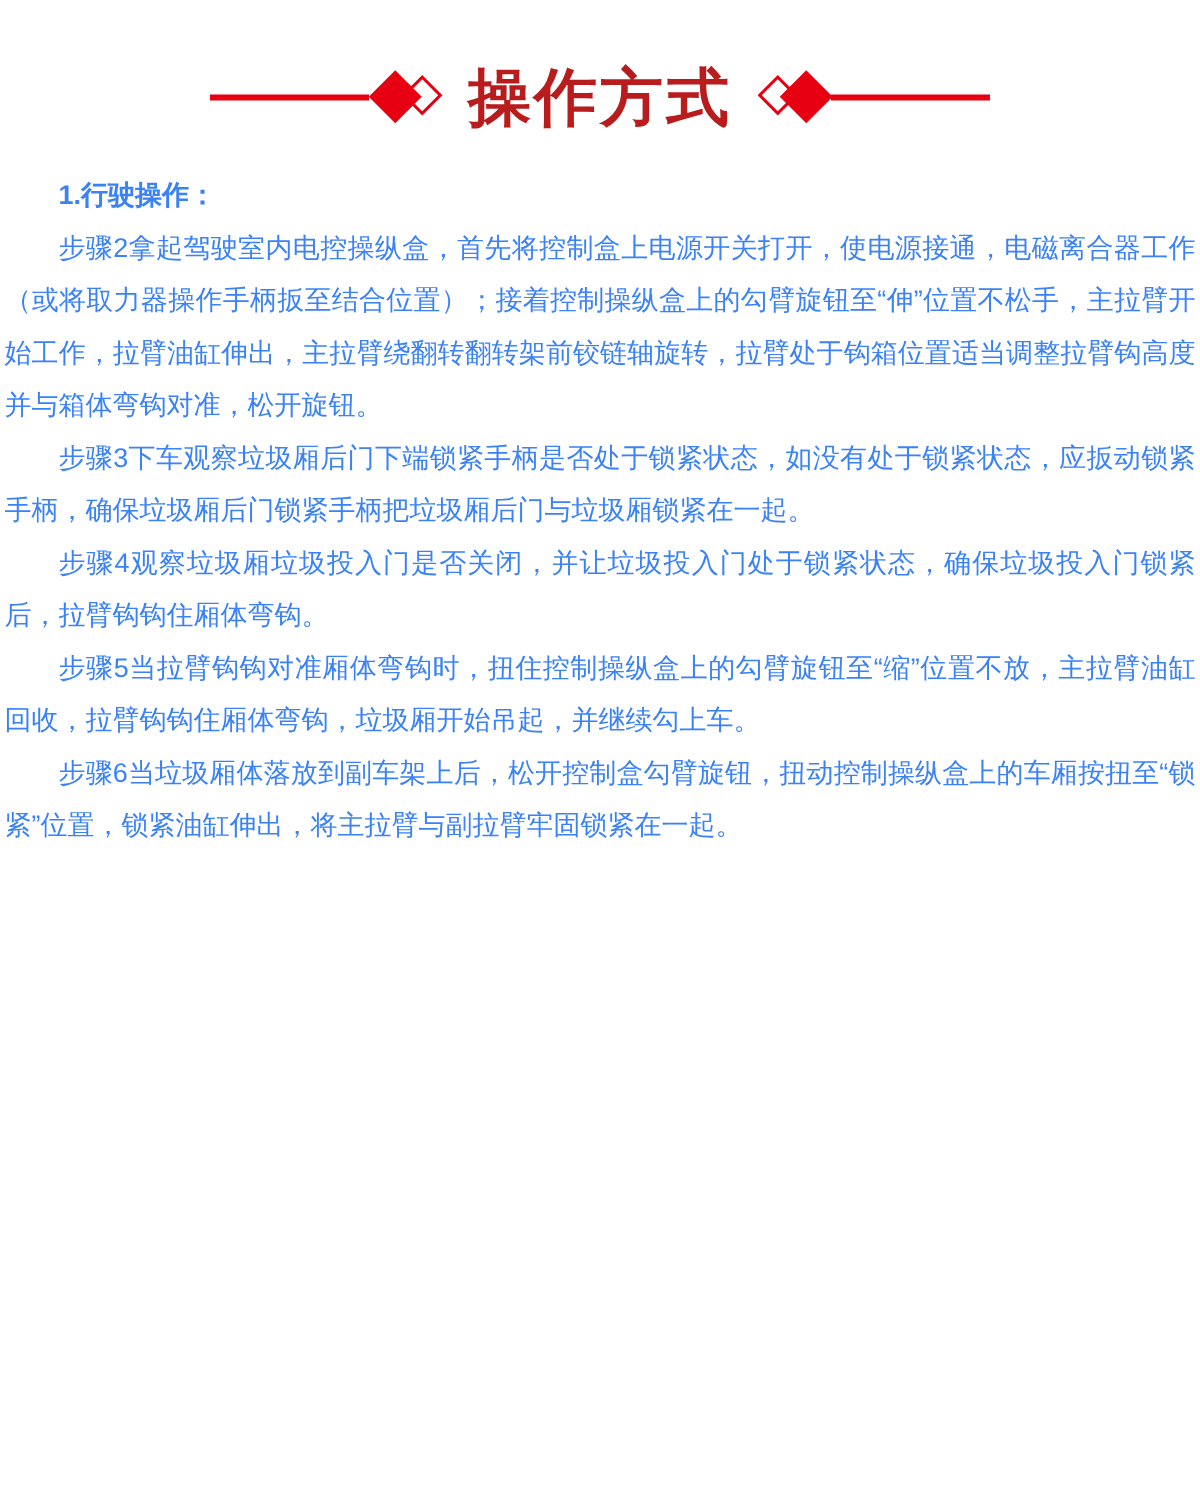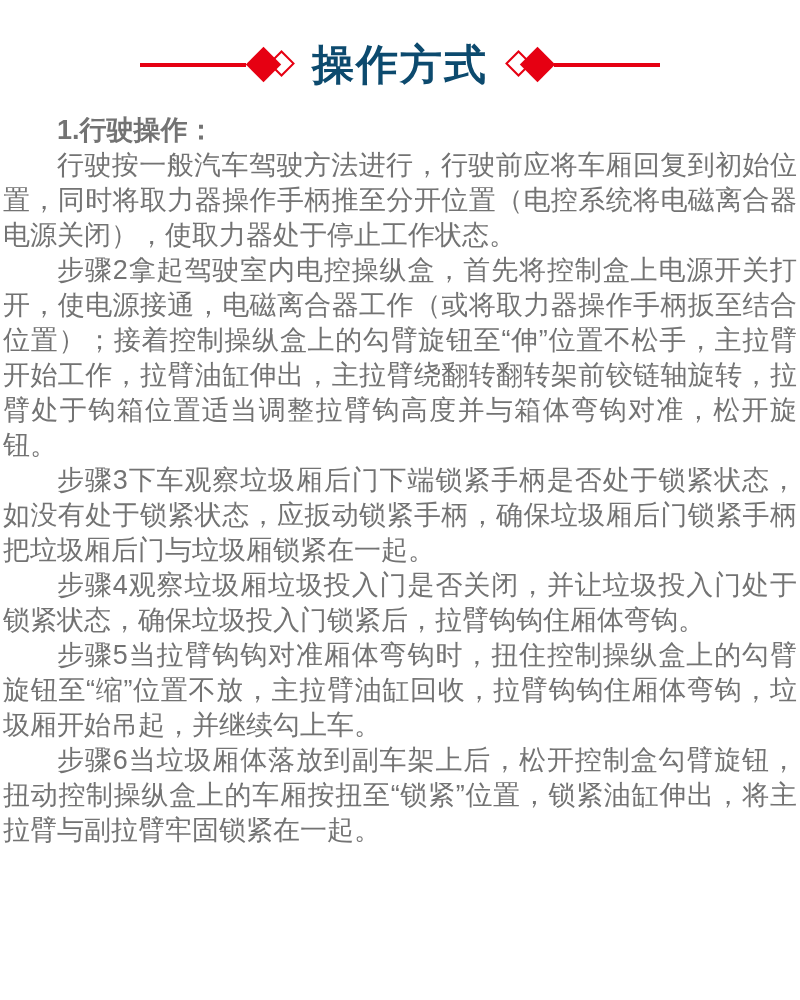--- a/index.html
+++ b/index.html
@@ -23,21 +23,21 @@
   }
   .rule {
     width: 106px;
     height: 4px;
     background: #e60012;
   }
   .page-title {
     margin: 0 14px;
     font-size: 42px;
     font-weight: 700;
-    color: #0c4a6e;
+    color: #b91c1c;
     letter-spacing: 2px;
     line-height: 1;
     white-space: nowrap;
   }
   .diamond-cluster {
     position: relative;
     width: 52px;
     height: 46px;
     flex: 0 0 auto;
   }
@@ -60,23 +60,23 @@
   }
   .cluster-left  .d-fill    { left: 5px;  z-index: 2; }
   .cluster-left  .d-outline { left: 26px; z-index: 1; }
   .cluster-right .d-outline { left: 7px;  z-index: 1; }
   .cluster-right .d-fill    { left: 23px; z-index: 2; }
 
   
   .body-text {
     margin-top: 21px;
     padding: 0 3px;
-    font-size: 27px;
+    font-size: 18px;
     line-height: 35px;
-    color: #737373;
+    color: #3b82f6;
     text-align: justify;
   }
   .body-text p {
     margin: 0;
     text-indent: 2em;
   }
   .bold { font-weight: 700; }
 </style>
 </head>
 <body>
@@ -92,21 +92,20 @@
     <h1 class="page-title">操作方式</h1>
     <span class="diamond-cluster cluster-right">
       <span class="d-outline"></span>
       <span class="d-fill"></span>
     </span>
     <span class="rule"></span>
   </div>
 
   <div class="body-text">
     <p class="bold">1.行驶操作：</p>
-    <p>行驶按一般汽车驾驶方法进行，行驶前应将车厢回复到初始位置，同时将取力器操作手柄推至分开位置（电控系统将电磁离合器电源关闭），使取力器处于停止工作状态。</p>
     <p>步骤2拿起驾驶室内电控操纵盒，首先将控制盒上电源开关打开，使电源接通，电磁离合器工作（或将取力器操作手柄扳至结合位置）；接着控制操纵盒上的勾臂旋钮至“伸”位置不松手，主拉臂开始工作，拉臂油缸伸出，主拉臂绕翻转翻转架前铰链轴旋转，拉臂处于钩箱位置适当调整拉臂钩高度并与箱体弯钩对准，松开旋钮。</p>
     <p>步骤3下车观察垃圾厢后门下端锁紧手柄是否处于锁紧状态，如没有处于锁紧状态，应扳动锁紧手柄，确保垃圾厢后门锁紧手柄把垃圾厢后门与垃圾厢锁紧在一起。</p>
     <p>步骤4观察垃圾厢垃圾投入门是否关闭，并让垃圾投入门处于锁紧状态，确保垃圾投入门锁紧后，拉臂钩钩住厢体弯钩。</p>
     <p>步骤5当拉臂钩钩对准厢体弯钩时，扭住控制操纵盒上的勾臂旋钮至“缩”位置不放，主拉臂油缸回收，拉臂钩钩住厢体弯钩，垃圾厢开始吊起，并继续勾上车。</p>
     <p>步骤6当垃圾厢体落放到副车架上后，松开控制盒勾臂旋钮，扭动控制操纵盒上的车厢按扭至“锁紧”位置，锁紧油缸伸出，将主拉臂与副拉臂牢固锁紧在一起。</p>
   </div>
 
 </div>
 
 </body></html>

